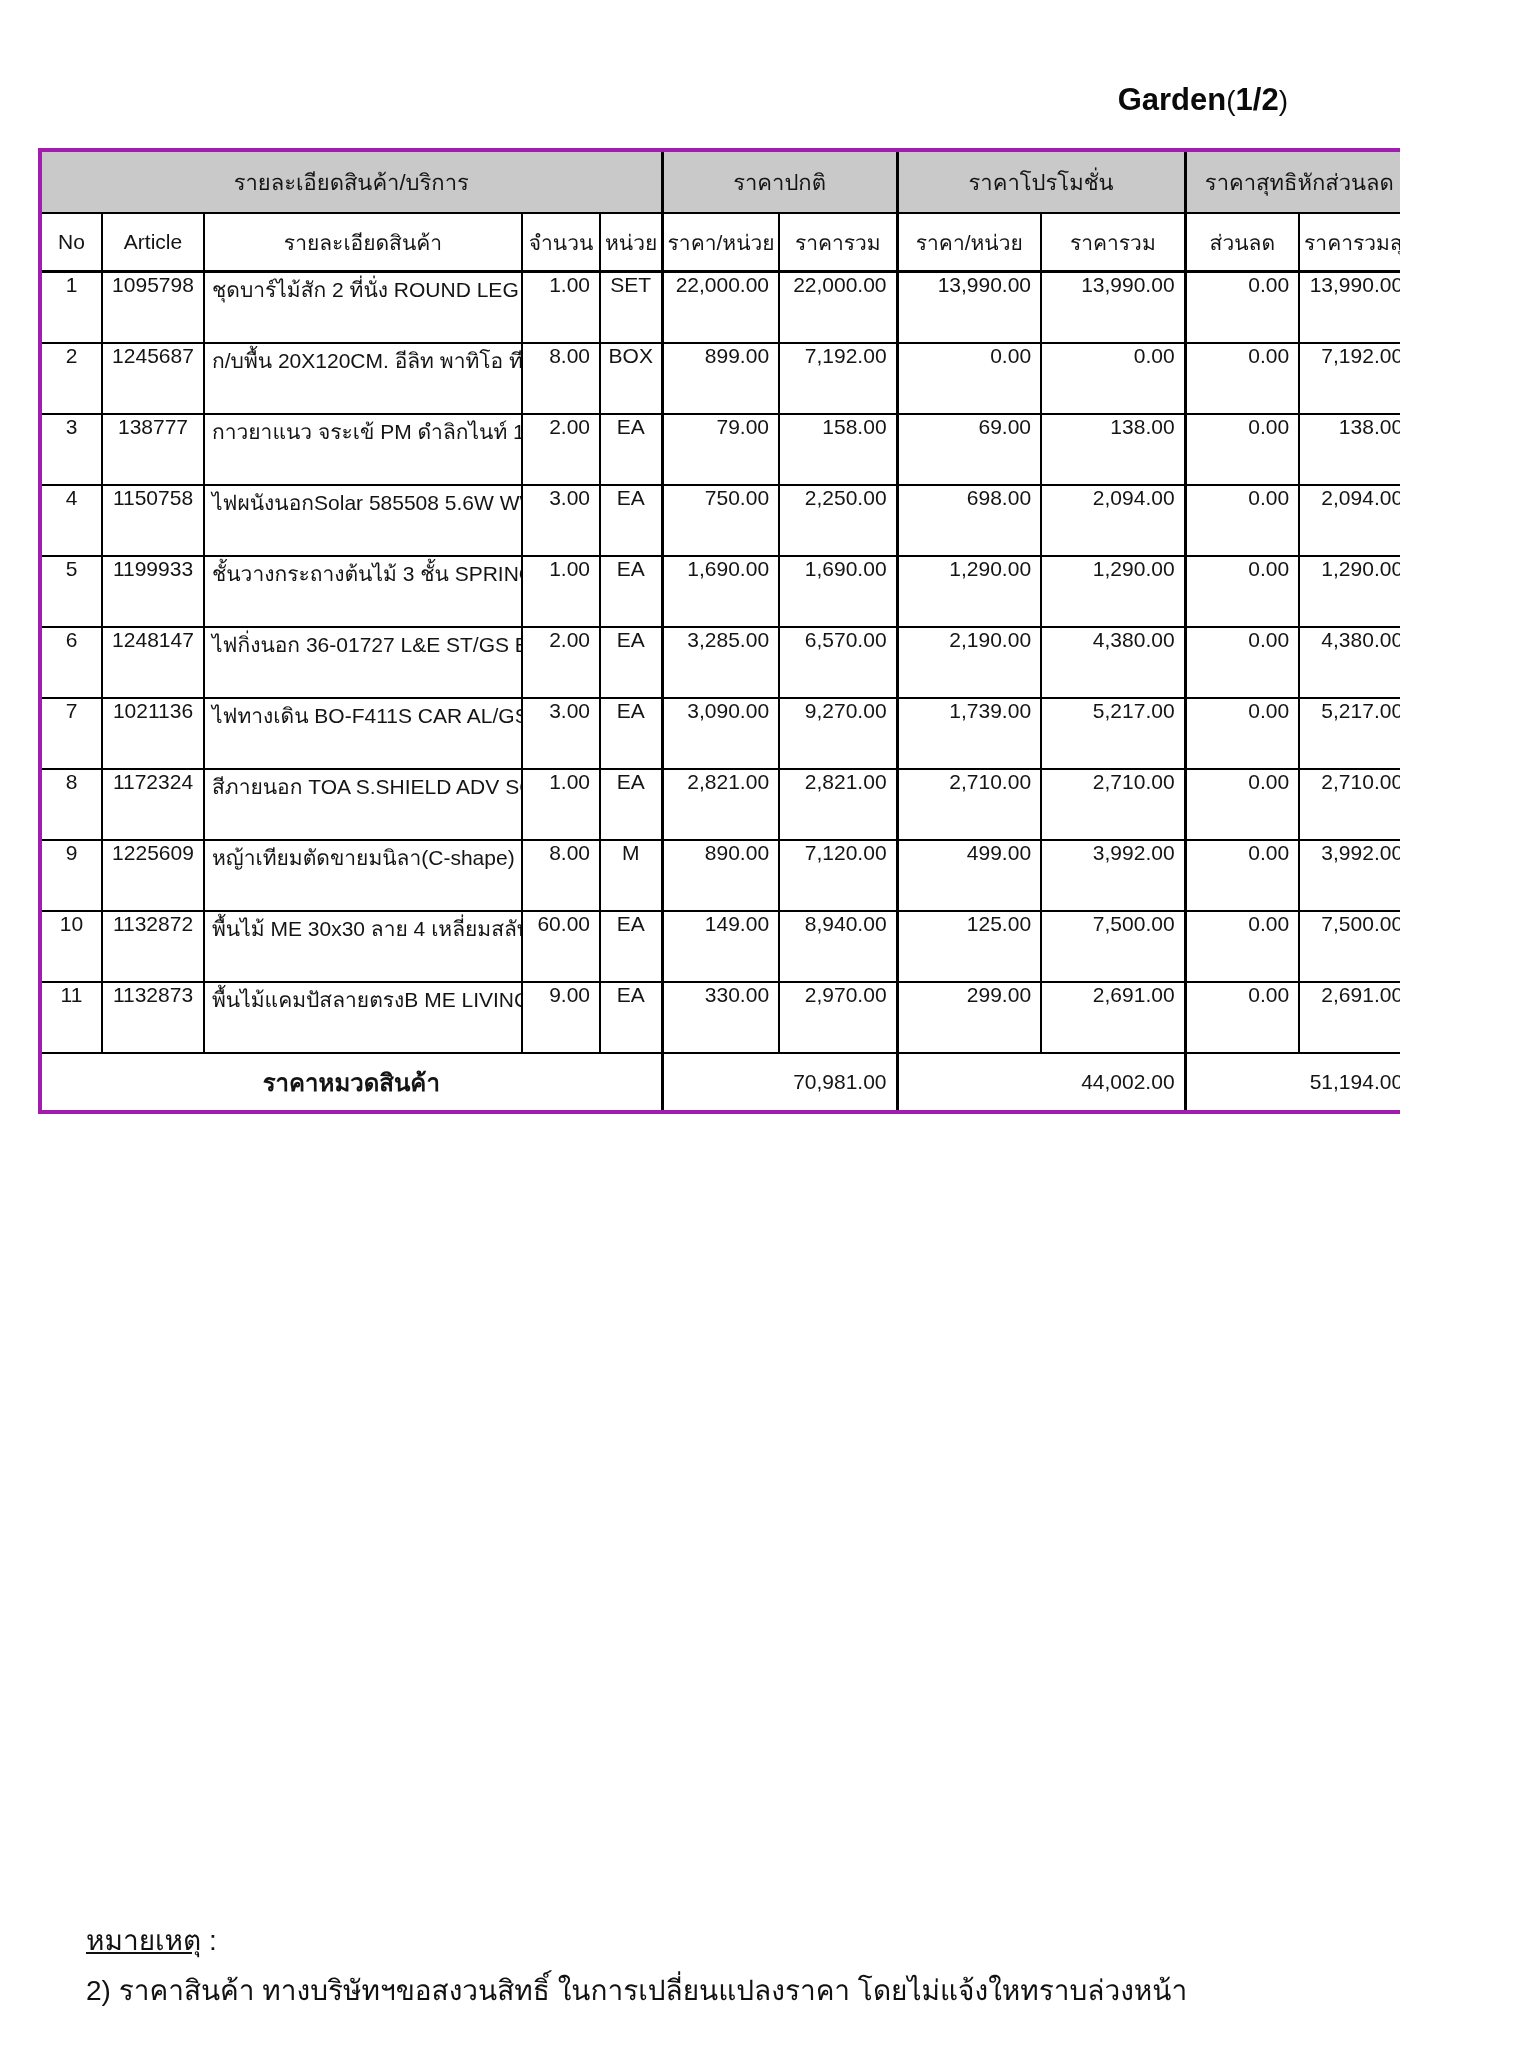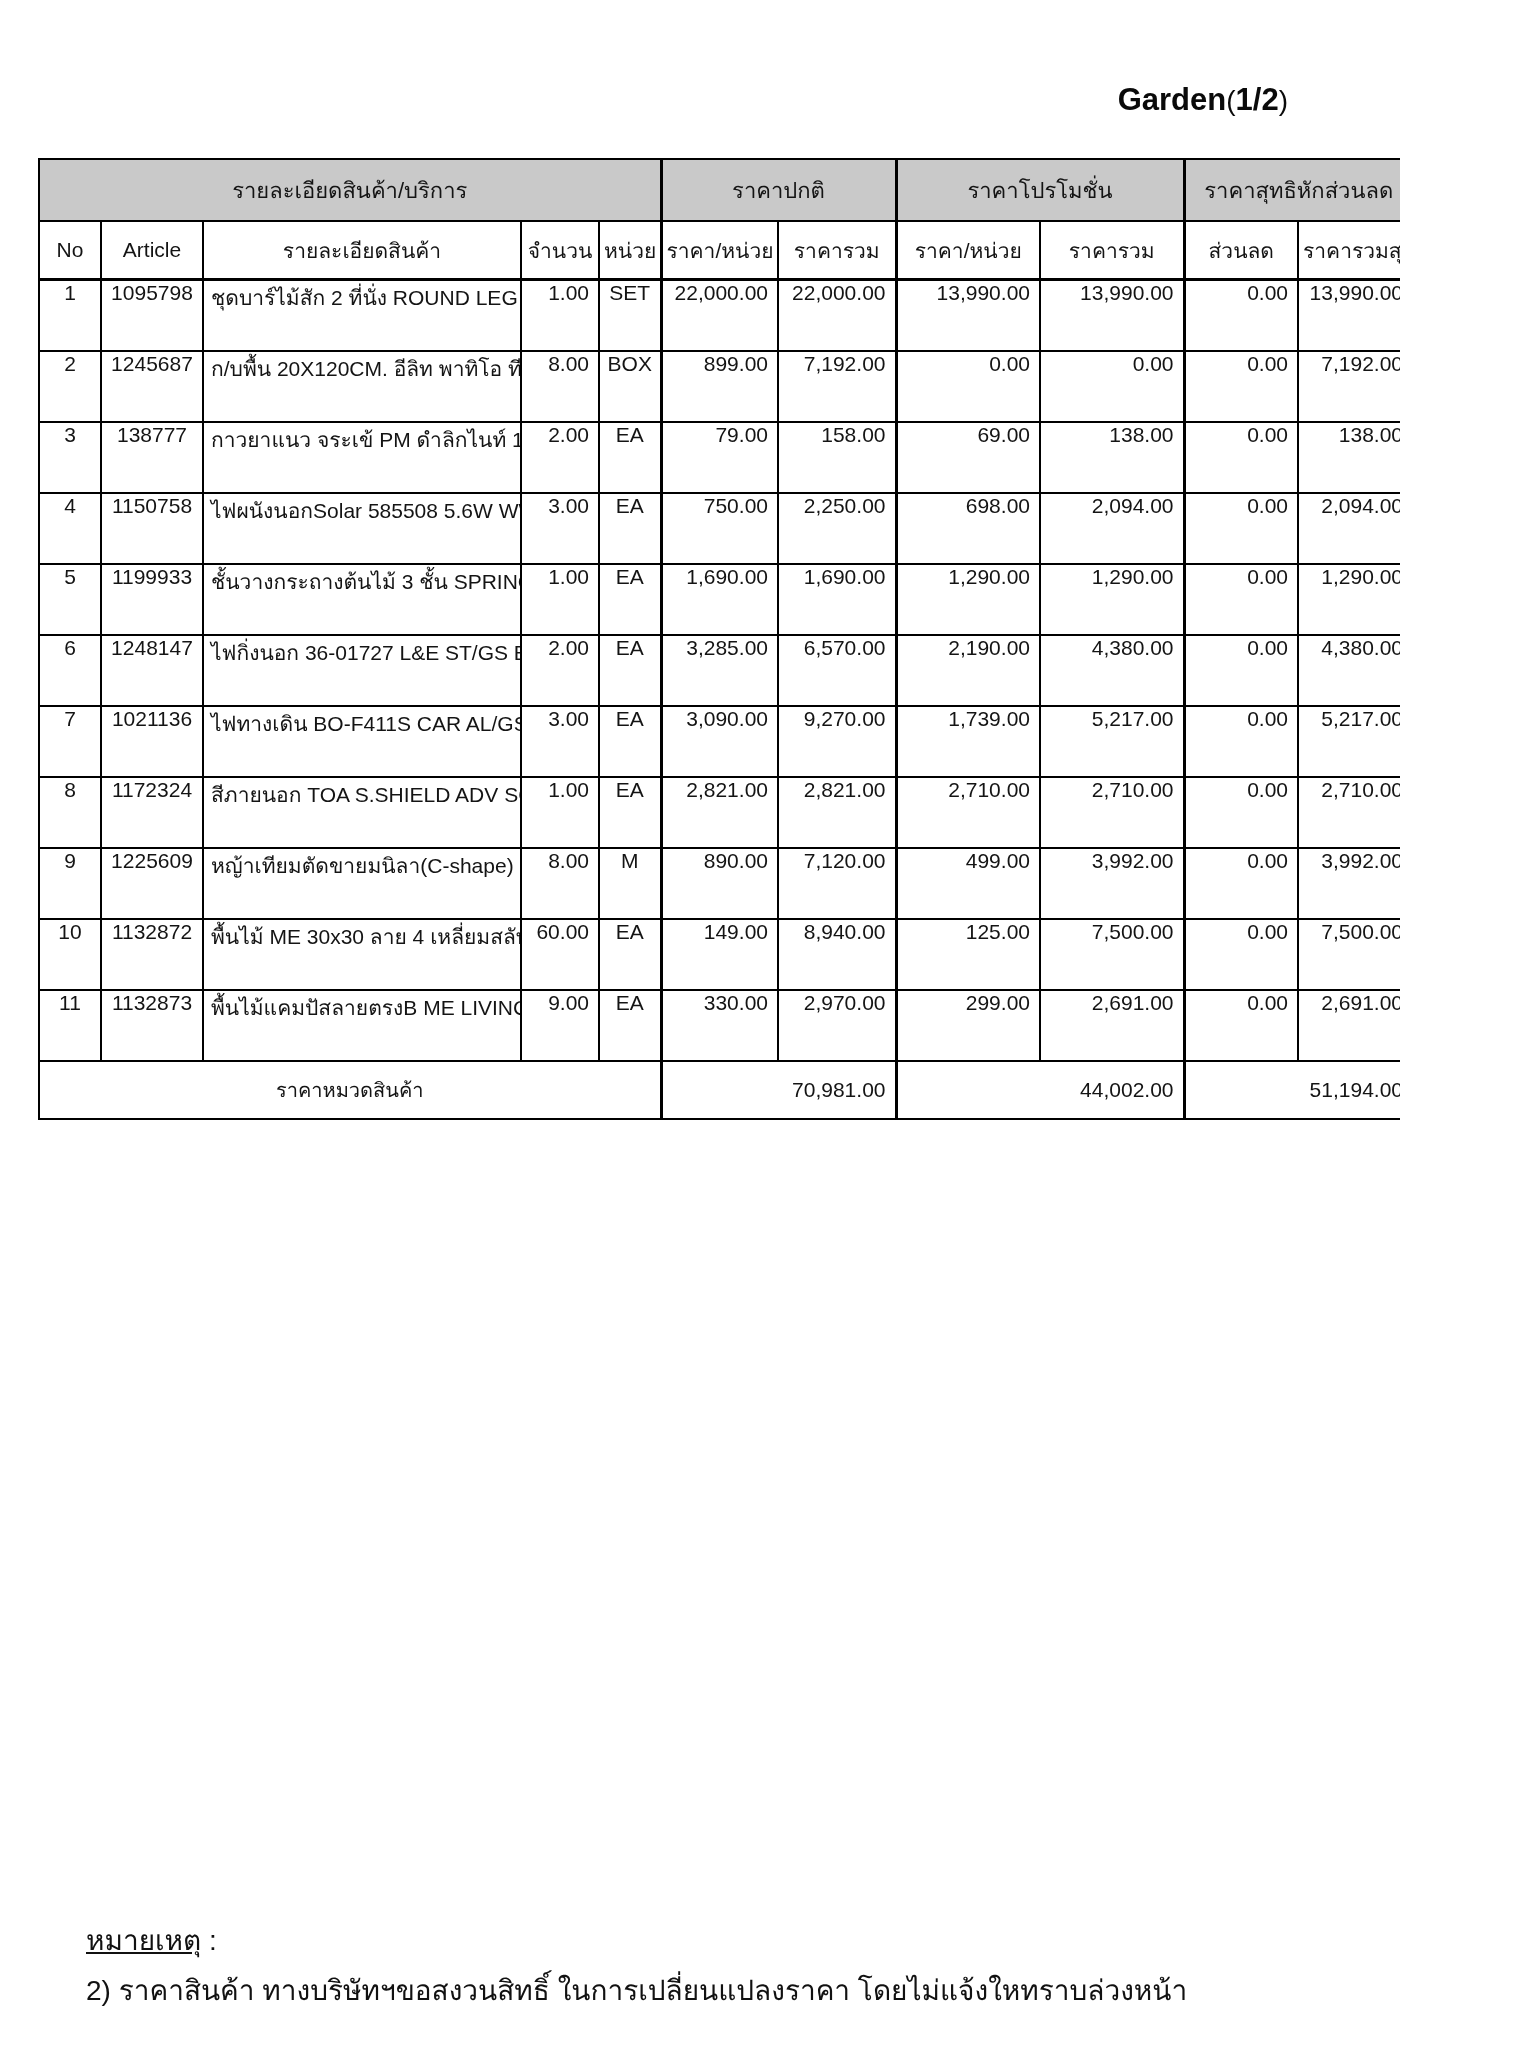--- a/index.html
+++ b/index.html
@@ -12,24 +12,24 @@
   
   .title{
     position:absolute;top:82px;right:112px;
     font-size:31px;font-weight:bold;letter-spacing:0px;color:#0a0a0a;
     font-family:"Liberation Sans",sans-serif;
   }
   .title .thin{font-weight:400;font-size:28px;}
 
   
   table.quote{
-    position:absolute;left:38px;top:158px;width:1374px;
+    position:absolute;left:38px;top:148px;width:1374px;
     border-collapse:collapse;table-layout:fixed;
     font-size:21px;color:#141414;
-    border:2px solid #a21caf;
+    border:4px solid #a21caf;
   }
   table.quote th, table.quote td{
     border:2px solid #000;
     overflow:hidden;white-space:nowrap;
     padding:0 4px;
   }
   tr.group-row th{
     height:60px;background:#c9c9c9;
     font-weight:normal;font-size:22px;text-align:center;vertical-align:middle;
   }
@@ -41,21 +41,21 @@
     height:69px;vertical-align:top;padding-top:8px;
   }
   tbody tr:first-child td{border-top:3px solid #000;}
   .gb{border-left:3px solid #000 !important;}
   .r{text-align:right;padding-right:9px !important;}
   .c{text-align:center;}
   .l{text-align:left;padding-left:7px !important;}
   tfoot td{
     height:56px;vertical-align:middle;border-top:3px solid #000;
   }
-  .foot-label{text-align:center;font-weight:normal;font-size:20px;}
+  .foot-label{text-align:center;font-weight:bold;font-size:24px;}
 
   
   .notes{position:absolute;left:40px;top:1918px;font-size:28px;color:#111;margin-left:46px;}
   .notes-heading{margin-bottom:14px;}
   .notes-heading .u{text-decoration:underline;}
   .note-line{margin-bottom:13px;line-height:30px;}
 </style>
 </head>
 <body>
 

